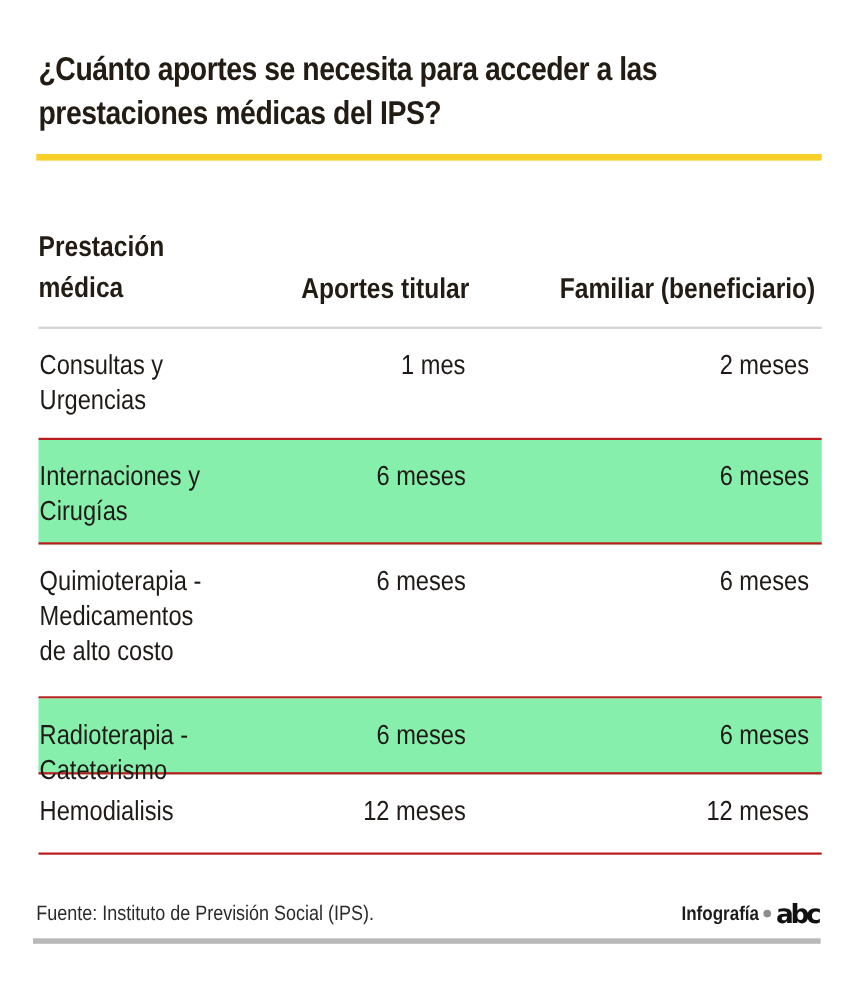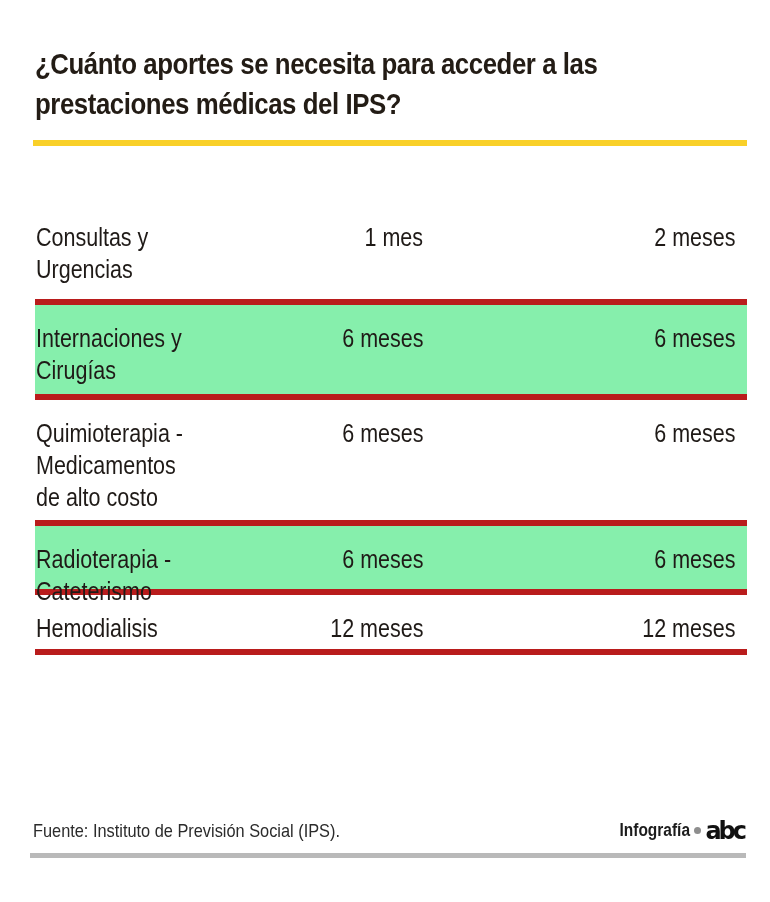--- a/index.html
+++ b/index.html
@@ -10,21 +10,21 @@
              font-size: 30px; line-height: 40px; letter-spacing: -0.5px;
              transform: scaleX(0.86); transform-origin: left top; width: 830px; color: #231c15; }
     .yellow-rule { position: absolute; left: 33px; top: 140px; width: 714px; height: 6px; background: #f9d029; }
     .table { position: absolute; left: 35px; top: 204px; width: 712px; }
     .thead { position: relative; height: 93px; border-bottom: 2px solid #d2d2d2; }
     .th { position: absolute; font-weight: bold; font-size: 26px; line-height: 37px; color: #231c15;
           transform: scaleX(0.86); white-space: nowrap; }
     .th.c1 { left: 0; top: 2px; transform-origin: left top; }
     .th.c2 { right: 320px; top: 40px; transform-origin: right top; }
     .th.c3 { right: 6px; top: 40px; transform-origin: right top; }
-    .row { position: relative; border-bottom: 6px solid #b91c1c; box-sizing: border-box; }
+    .row { position: relative; border-bottom: 2px solid #b91c1c; box-sizing: border-box; }
     .row.shaded { background: #86efac; }
     .cell { position: absolute; font-size: 25px; line-height: 32px; color: #1f1a17;
             transform: scaleX(0.86); white-space: nowrap; }
     .cell.c1 { left: 1px; top: 17px; transform-origin: left top; white-space: pre-line; }
     .cell.c2 { right: 324px; top: 17px; transform-origin: right top; }
     .cell.c3 { right: 12px; top: 17px; transform-origin: right top; }
     .footer-source { position: absolute; left: 33px; top: 820px; font-size: 19px; color: #2b2b2b;
                      transform: scaleX(0.86); transform-origin: left top; white-space: nowrap; }
     .footer-credit { position: absolute; right: 26px; top: 820px; display: flex; align-items: center; gap: 4px; }
     .credit-label { font-weight: bold; font-size: 18px; color: #1c1c1c; transform: scaleX(0.86); transform-origin: right center; white-space: nowrap; }
@@ -33,51 +33,57 @@
                 color: #111; line-height: 20px; }
     .gray-bar { position: absolute; left: 30px; top: 853px; width: 716px; height: 5px; background: #b9b9b9; }
   </style>
 </head>
 <body>
 
 <div class="title">¿Cuánto aportes se necesita para acceder a las prestaciones médicas del IPS?</div>
 <div class="yellow-rule"></div>
 
 <div class="table">
+  <div class="thead">
+    <div class="th c1" style="white-space:pre-line">Prestación
+médica</div>
+    <div class="th c2">Aportes titular</div>
+    <div class="th c3">Familiar (beneficiario)</div>
+  </div>
 
   <div class="row" style="height:101px">
     <div class="cell c1">Consultas y
 Urgencias</div>
     <div class="cell c2">1 mes</div>
     <div class="cell c3">2 meses</div>
   </div>
 
   <div class="row shaded" style="height:95px">
     <div class="cell c1">Internaciones y
 Cirugías</div>
     <div class="cell c2">6 meses</div>
     <div class="cell c3">6 meses</div>
   </div>
 
-  <div class="row" style="height:126px">
+  <div class="row" style="height:140px">
     <div class="cell c1">Quimioterapia -
 Medicamentos
 de alto costo</div>
     <div class="cell c2">6 meses</div>
     <div class="cell c3">6 meses</div>
   </div>
 
   <div class="row shaded" style="height:69px">
     <div class="cell c1">Radioterapia -
 Cateterismo</div>
     <div class="cell c2">6 meses</div>
     <div class="cell c3">6 meses</div>
   </div>
 
-  <div class="row" style="height:60px">
+  <div class="row" style="height:73px">
     <div class="cell c1">Hemodialisis</div>
     <div class="cell c2">12 meses</div>
     <div class="cell c3">12 meses</div>
   </div>
 </div>
 
 <div class="footer-source">Fuente:  Instituto de Previsión Social (IPS).</div>
 <div class="footer-credit">
   <span class="credit-label">Infografía</span>
   <span class="credit-dot"></span>

